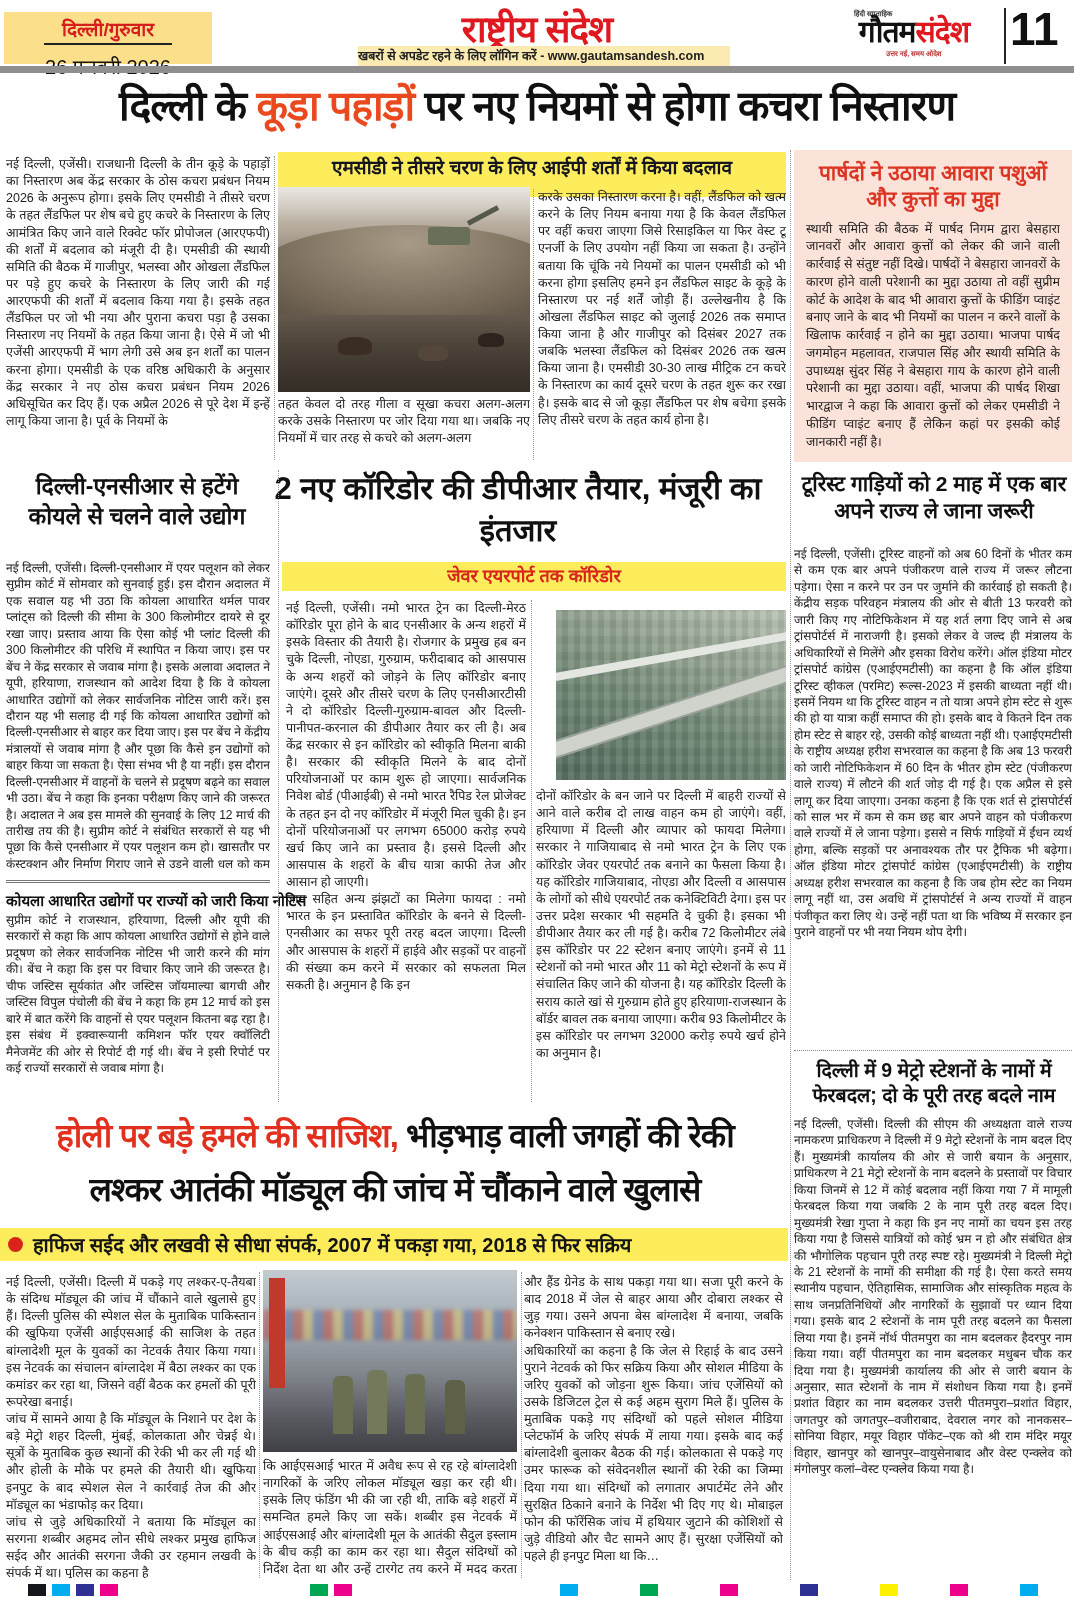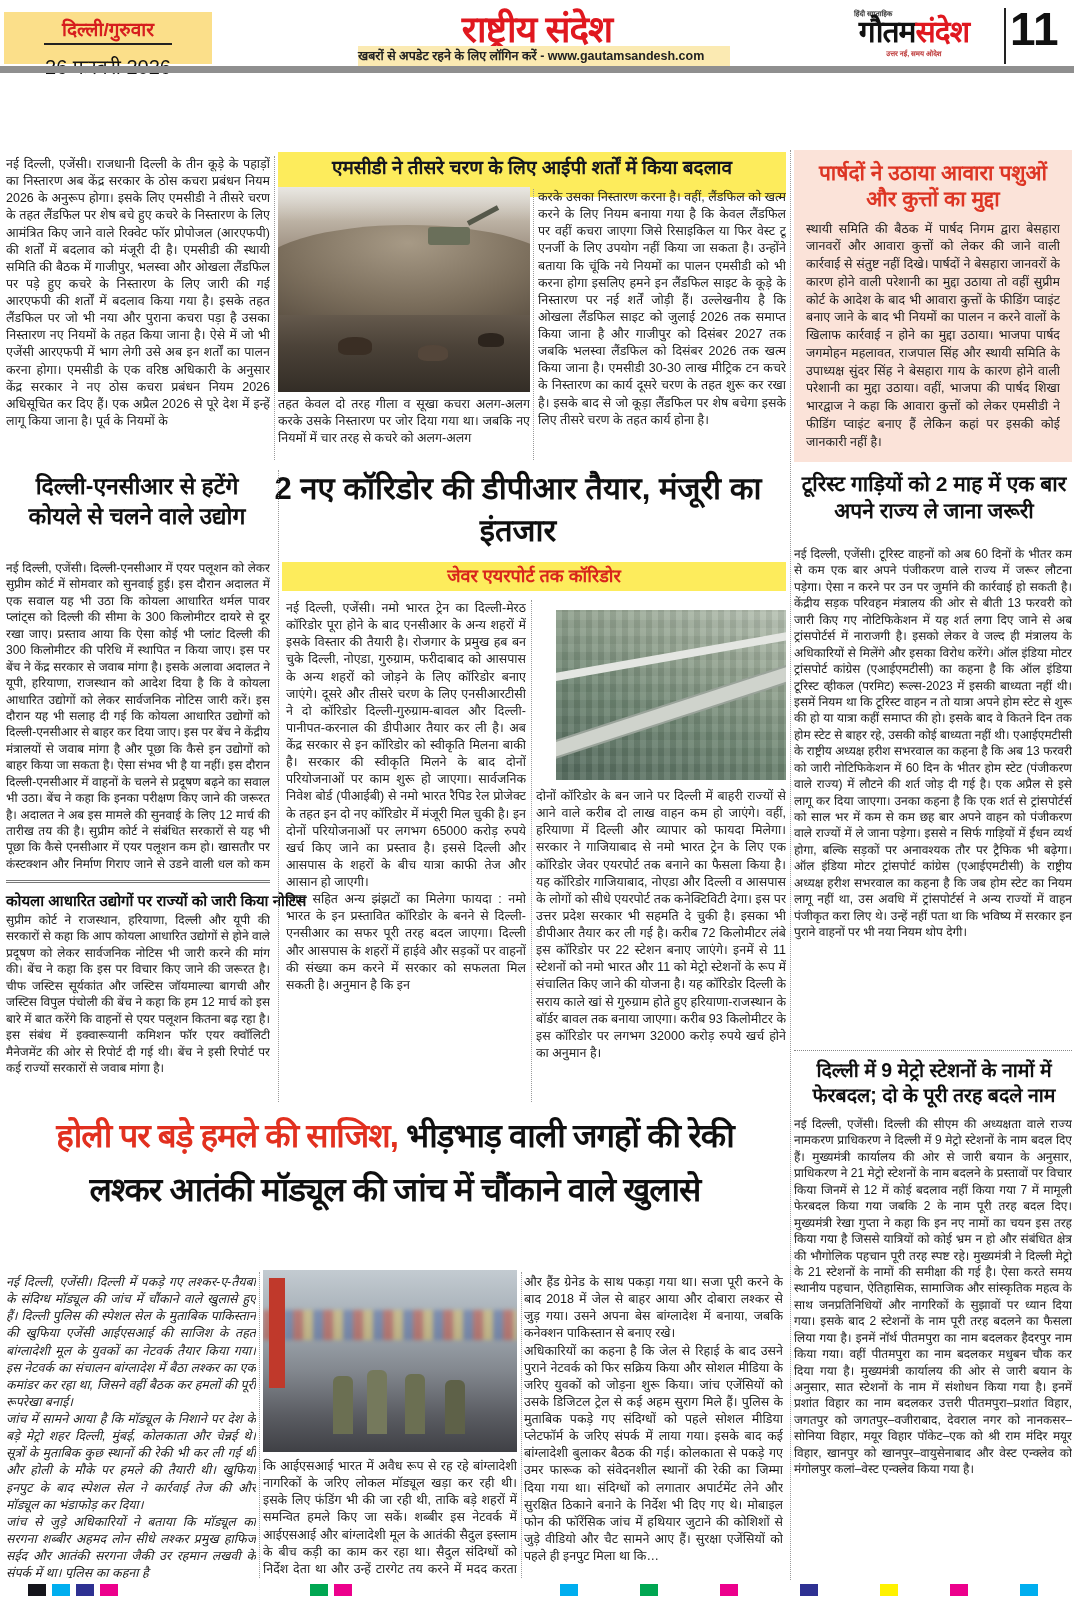--- a/index.html
+++ b/index.html
@@ -74,21 +74,21 @@
   .metro-rule{left:794px;top:1050px;width:278px;border-top:1px dotted #888;}
   .metro-title{left:794px;top:1058px;width:280px;font-size:19.5px;font-weight:800;line-height:1.3;color:#101010;text-align:center;}
   .metro-body{left:794px;top:1116px;width:278px;height:464px;font-size:12px;}
   
   .holi-line1{left:0;top:1112px;width:790px;text-align:center;font-size:33px;font-weight:800;letter-spacing:-1px;white-space:nowrap;}
   .holi-red{color:#e2301f;} .holi-black{color:#101010;}
   .holi-line2{left:0;top:1166px;width:790px;text-align:center;font-size:33px;font-weight:800;letter-spacing:-1px;color:#101010;}
   .holi-bullet{left:0;top:1228px;width:788px;height:33px;background:#fdec5c;display:flex;align-items:center;}
   .bullet-dot{width:15px;height:15px;border-radius:50%;background:#d8251c;margin:0 10px 0 8px;flex:0 0 auto;}
   .holi-bullet-text{font-size:20px;font-weight:800;color:#131313;}
-  .holi-col1{left:6px;top:1274px;width:250px;height:304px;font-style:italic;}
+  .holi-col1{left:6px;top:1274px;width:250px;height:304px;}
   .holi-col2{left:263px;top:1458px;width:254px;height:120px;}
   .holi-col3{left:524px;top:1274px;width:259px;height:304px;}
   .photo-police{left:263px;top:1270px;width:254px;height:182px;
      background:linear-gradient(180deg,#c3cbd1 0%,#a4adb5 28%,#83888f 55%,#5a5c62 80%,#3f4045 100%);}
   .pp-banner{position:absolute;left:6px;top:8px;width:16px;height:110px;background:#c0392b;}
   .pp-fig{position:absolute;bottom:18px;width:20px;height:58px;background:#6b6f52;border-radius:6px 6px 0 0;}
   .pp-f1{left:70px;} .pp-f2{left:104px;height:64px;background:#75795c;} .pp-f3{left:142px;height:60px;}
   .pp-f4{left:182px;height:54px;background:#5e6148;}
   .pp-crowd{position:absolute;left:0;top:40px;width:100%;height:30px;
      background:repeating-linear-gradient(90deg,rgba(200,60,40,.45) 0 10px,rgba(240,200,80,.4) 10px 20px,rgba(60,90,160,.4) 20px 30px);filter:blur(2px);}
@@ -129,20 +129,23 @@
     <div class="brand-top">हिंदी साप्ताहिक</div>
     <div class="brand-main">
       <span class="brand-black">गौतम</span><span class="brand-red">संदेश</span>
     </div>
     <div class="brand-tag">उत्तर नई, समय ओदेश</div>
   </div>
   <div class="abs pagenum-rule"></div>
   <div class="abs page-number">11</div>
   <div class="abs header-bar"></div>
 
+  <div class="abs lead-headline">
+    <span>दिल्ली के </span><span class="hl-orange">कूड़ा पहाड़ों</span><span> पर नए नियमों से होगा कचरा निस्तारण</span>
+  </div>
 
   <div class="abs lead-subhead">एमसीडी ने तीसरे चरण के लिए आईपी शर्तों में किया बदलाव</div>
 
   <div class="abs body-text lead-left">नई दिल्ली, एजेंसी। राजधानी दिल्ली के तीन कूड़े के पहाड़ों का निस्तारण अब केंद्र सरकार के ठोस कचरा प्रबंधन नियम 2026 के अनुरूप होगा। इसके लिए एमसीडी ने तीसरे चरण के तहत लैंडफिल पर शेष बचे हुए कचरे के निस्तारण के लिए आमंत्रित किए जाने वाले रिक्वेट फॉर प्रोपोजल (आरएफपी) की शर्तों में बदलाव को मंजूरी दी है। एमसीडी की स्थायी समिति की बैठक में गाजीपुर, भलस्वा और ओखला लैंडफिल पर पड़े हुए कचरे के निस्तारण के लिए जारी की गई आरएफपी की शर्तों में बदलाव किया गया है। इसके तहत लैंडफिल पर जो भी नया और पुराना कचरा पड़ा है उसका निस्तारण नए नियमों के तहत किया जाना है। ऐसे में जो भी एजेंसी आरएफपी में भाग लेगी उसे अब इन शर्तों का पालन करना होगा। एमसीडी के एक वरिष्ठ अधिकारी के अनुसार केंद्र सरकार ने नए ठोस कचरा प्रबंधन नियम 2026 अधिसूचित कर दिए हैं। एक अप्रैल 2026 से पूरे देश में इन्हें लागू किया जाना है। पूर्व के नियमों के</div>
 
   <div class="abs photo photo-landfill">
     <div class="pl-haze"></div>
     <div class="pl-mound"></div>
     <div class="pl-excavator"></div>
     <div class="pl-arm"></div>
@@ -183,20 +186,24 @@
 
   <div class="abs metro-rule"></div>
   <div class="abs metro-title">दिल्ली में 9 मेट्रो स्टेशनों के नामों में फेरबदल; दो के पूरी तरह बदले नाम</div>
   <div class="abs body-text metro-body">नई दिल्ली, एजेंसी। दिल्ली की सीएम की अध्यक्षता वाले राज्य नामकरण प्राधिकरण ने दिल्ली में 9 मेट्रो स्टेशनों के नाम बदल दिए हैं। मुख्यमंत्री कार्यालय की ओर से जारी बयान के अनुसार, प्राधिकरण ने 21 मेट्रो स्टेशनों के नाम बदलने के प्रस्तावों पर विचार किया जिनमें से 12 में कोई बदलाव नहीं किया गया 7 में मामूली फेरबदल किया गया जबकि 2 के नाम पूरी तरह बदल दिए। मुख्यमंत्री रेखा गुप्ता ने कहा कि इन नए नामों का चयन इस तरह किया गया है जिससे यात्रियों को कोई भ्रम न हो और संबंधित क्षेत्र की भौगोलिक पहचान पूरी तरह स्पष्ट रहे। मुख्यमंत्री ने दिल्ली मेट्रो के 21 स्टेशनों के नामों की समीक्षा की गई है। ऐसा करते समय स्थानीय पहचान, ऐतिहासिक, सामाजिक और सांस्कृतिक महत्व के साथ जनप्रतिनिधियों और नागरिकों के सुझावों पर ध्यान दिया गया। इसके बाद 2 स्टेशनों के नाम पूरी तरह बदलने का फैसला लिया गया है। इनमें नॉर्थ पीतमपुरा का नाम बदलकर हैदरपुर नाम किया गया। वहीं पीतमपुरा का नाम बदलकर मधुबन चौक कर दिया गया है। मुख्यमंत्री कार्यालय की ओर से जारी बयान के अनुसार, सात स्टेशनों के नाम में संशोधन किया गया है। इनमें प्रशांत विहार का नाम बदलकर उत्तरी पीतमपुरा–प्रशांत विहार, जगतपुर को जगतपुर–वजीराबाद, देवराल नगर को नानकसर–सोनिया विहार, मयूर विहार पॉकेट–एक को श्री राम मंदिर मयूर विहार, खानपुर को खानपुर–वायुसेनाबाद और वेस्ट एन्क्लेव को मंगोलपुर कलां–वेस्ट एन्क्लेव किया गया है।</div>
 
   <div class="abs holi-line2">लश्कर आतंकी मॉड्यूल की जांच में चौंकाने वाले खुलासे</div>
   <div class="abs holi-line1">
     <span class="holi-red">होली पर बड़े हमले की साजिश, </span><span class="holi-black">भीड़भाड़ वाली जगहों की रेकी</span>
   </div>
 
+  <div class="abs holi-bullet">
+    <span class="bullet-dot"></span>
+    <span class="holi-bullet-text">हाफिज सईद और लखवी से सीधा संपर्क, 2007 में पकड़ा गया, 2018 से फिर सक्रिय</span>
+  </div>
 
   <div class="abs body-text holi-col1">नई दिल्ली, एजेंसी। दिल्ली में पकड़े गए लश्कर-ए-तैयबा के संदिग्ध मॉड्यूल की जांच में चौंकाने वाले खुलासे हुए हैं। दिल्ली पुलिस की स्पेशल सेल के मुताबिक पाकिस्तान की खुफिया एजेंसी आईएसआई की साजिश के तहत बांग्लादेशी मूल के युवकों का नेटवर्क तैयार किया गया। इस नेटवर्क का संचालन बांग्लादेश में बैठा लश्कर का एक कमांडर कर रहा था, जिसने वहीं बैठक कर हमलों की पूरी रूपरेखा बनाई।
 जांच में सामने आया है कि मॉड्यूल के निशाने पर देश के बड़े मेट्रो शहर दिल्ली, मुंबई, कोलकाता और चेन्नई थे। सूत्रों के मुताबिक कुछ स्थानों की रेकी भी कर ली गई थी और होली के मौके पर हमले की तैयारी थी। खुफिया इनपुट के बाद स्पेशल सेल ने कार्रवाई तेज की और मॉड्यूल का भंडाफोड़ कर दिया।
 जांच से जुड़े अधिकारियों ने बताया कि मॉड्यूल का सरगना शब्बीर अहमद लोन सीधे लश्कर प्रमुख हाफिज सईद और आतंकी सरगना जैकी उर रहमान लखवी के संपर्क में था। पुलिस का कहना है</div>
 
   <div class="abs photo photo-police">
     <div class="pp-crowd"></div>
     <div class="pp-banner"></div>
     <div class="pp-fig pp-f1"></div>
     <div class="pp-fig pp-f2"></div>

